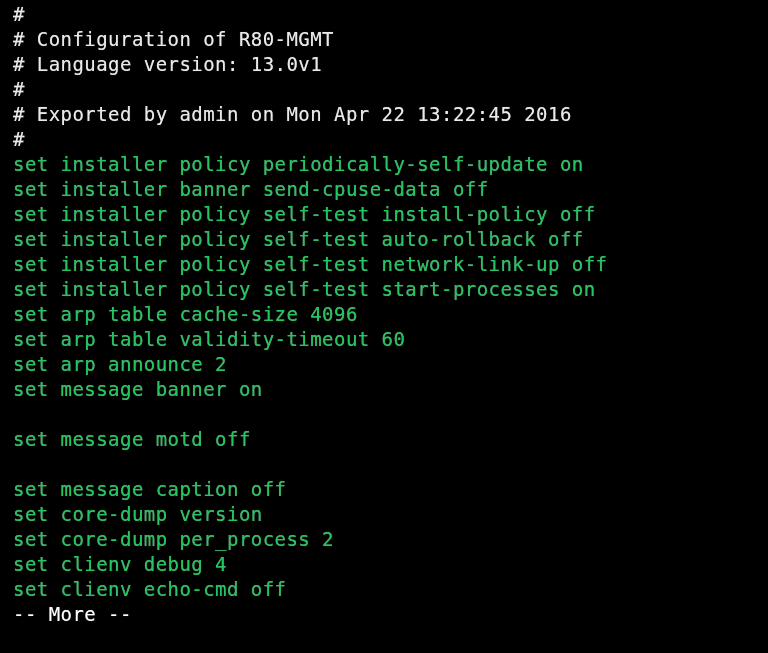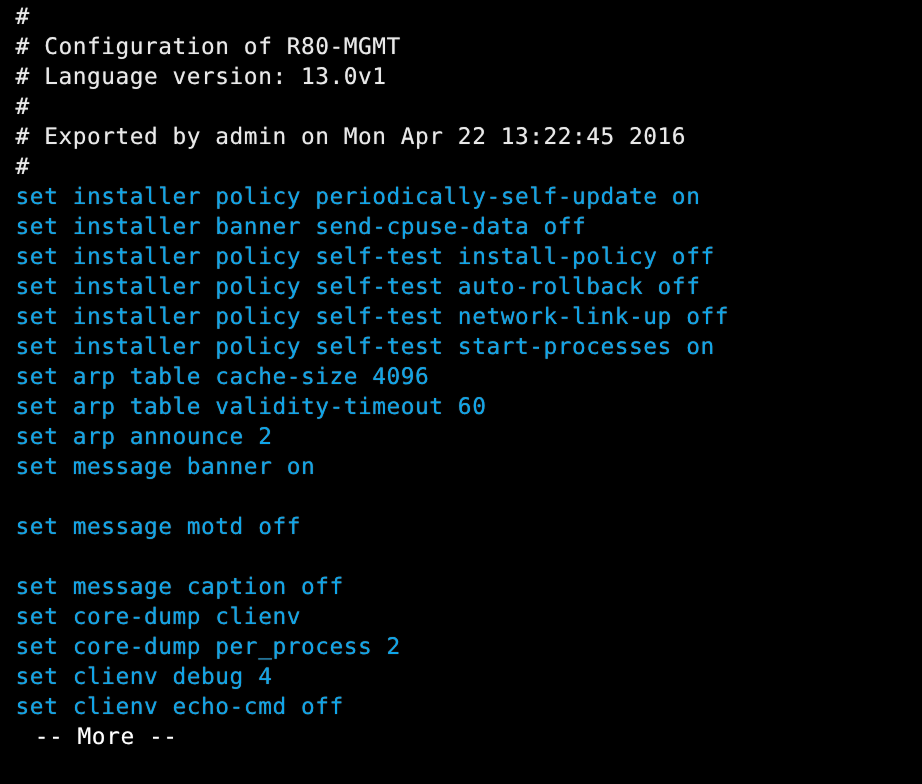--- a/index.html
+++ b/index.html
@@ -26,37 +26,36 @@
     margin: 0;
     padding: 0;
     list-style: none;
   }
 
   .term-line {
     height: 25px;
     line-height: 25px;
     font-size: 19px;
     letter-spacing: 0.45px;
-    color: #0ea5e9;
+    color: #22c55e;
     white-space: pre;
     text-shadow: 0 0 0.7px rgba(233, 233, 233, 0.55);
     -webkit-font-smoothing: antialiased;
   }
 
   .term-line.is-blank {
     color: transparent;
   }
 
   .term-line.is-comment {
     color: #e9e9e9;
   }
 
   .term-line.is-pager {
     color: #ffffff;
-    margin-left: 16px;
   }
 </style>
 </head>
 <body>
 
 <div id="terminal-screen">
   <div id="terminal-output">
       <div class="term-line is-comment">#</div>
       <div class="term-line is-comment"># Configuration of R80-MGMT</div>
       <div class="term-line is-comment"># Language version: 13.0v1</div>
@@ -70,19 +69,19 @@
       <div class="term-line">set installer policy self-test network-link-up off</div>
       <div class="term-line">set installer policy self-test start-processes on</div>
       <div class="term-line">set arp table cache-size 4096</div>
       <div class="term-line">set arp table validity-timeout 60</div>
       <div class="term-line">set arp announce 2</div>
       <div class="term-line">set message banner on</div>
       <div class="term-line is-blank"></div>
       <div class="term-line">set message motd off</div>
       <div class="term-line is-blank"></div>
       <div class="term-line">set message caption off</div>
-      <div class="term-line">set core-dump clienv</div>
+      <div class="term-line">set core-dump version</div>
       <div class="term-line">set core-dump per_process 2</div>
       <div class="term-line">set clienv debug 4</div>
       <div class="term-line">set clienv echo-cmd off</div>
       <div class="term-line is-pager">-- More --</div>
     </div>
 </div>
 
 </body></html>

